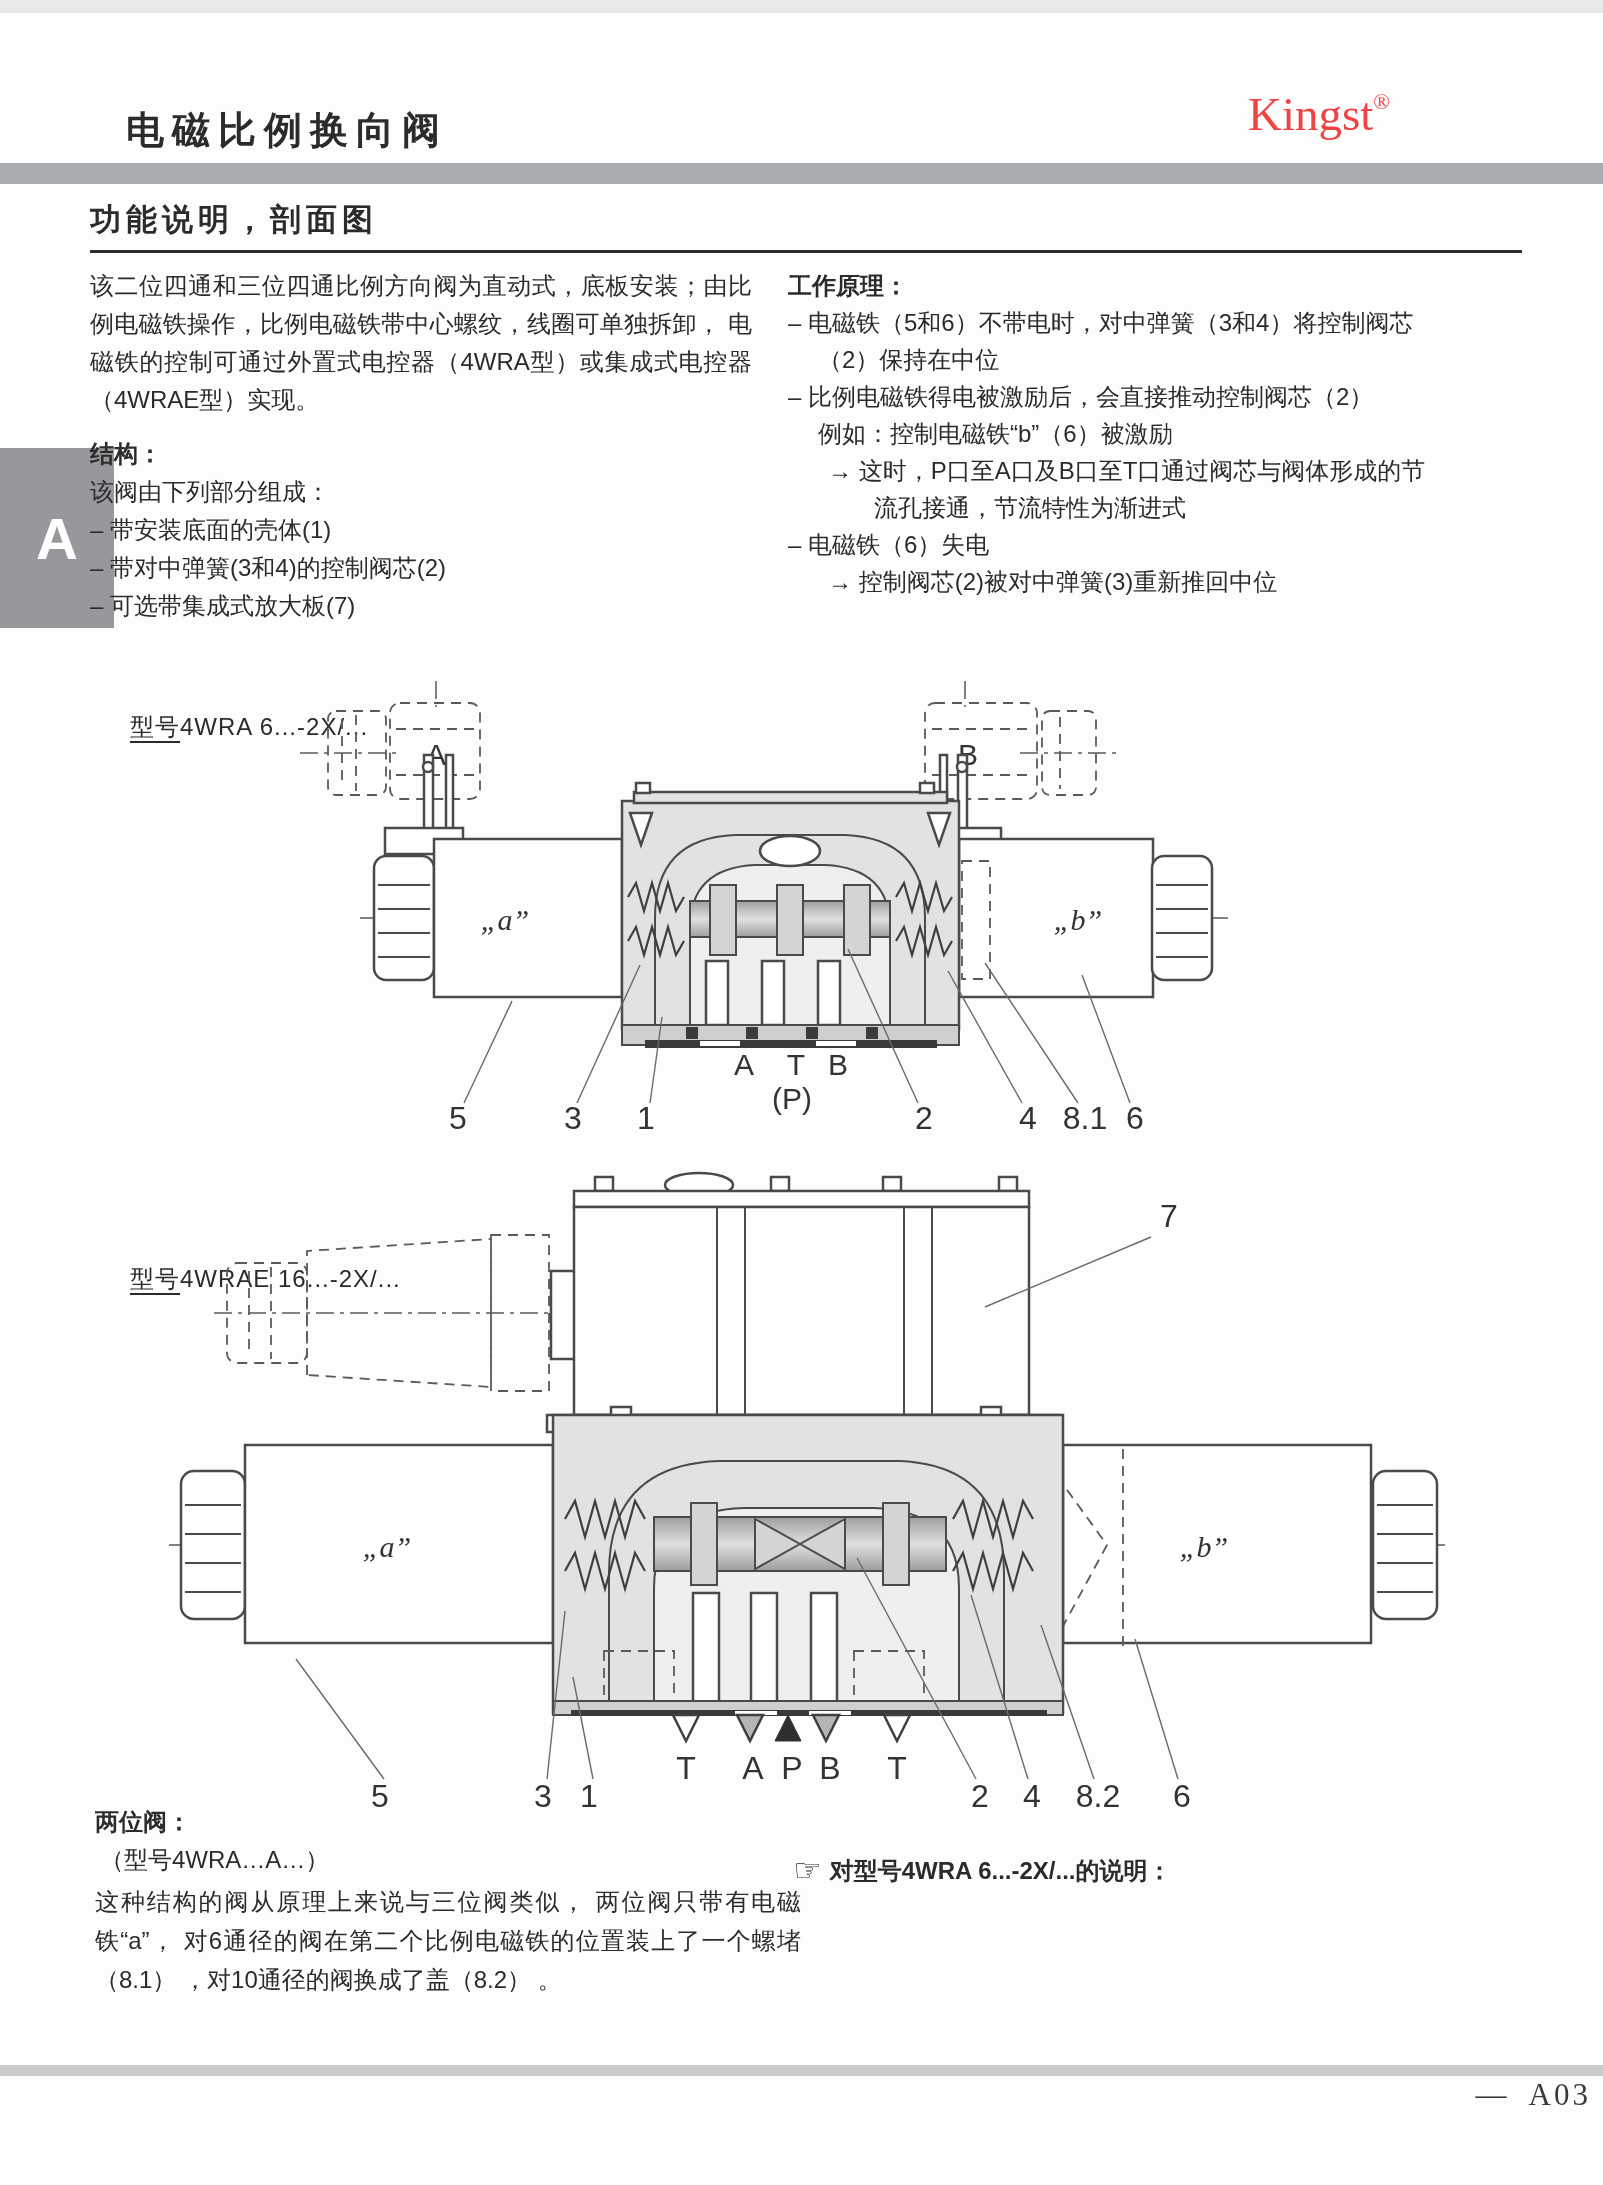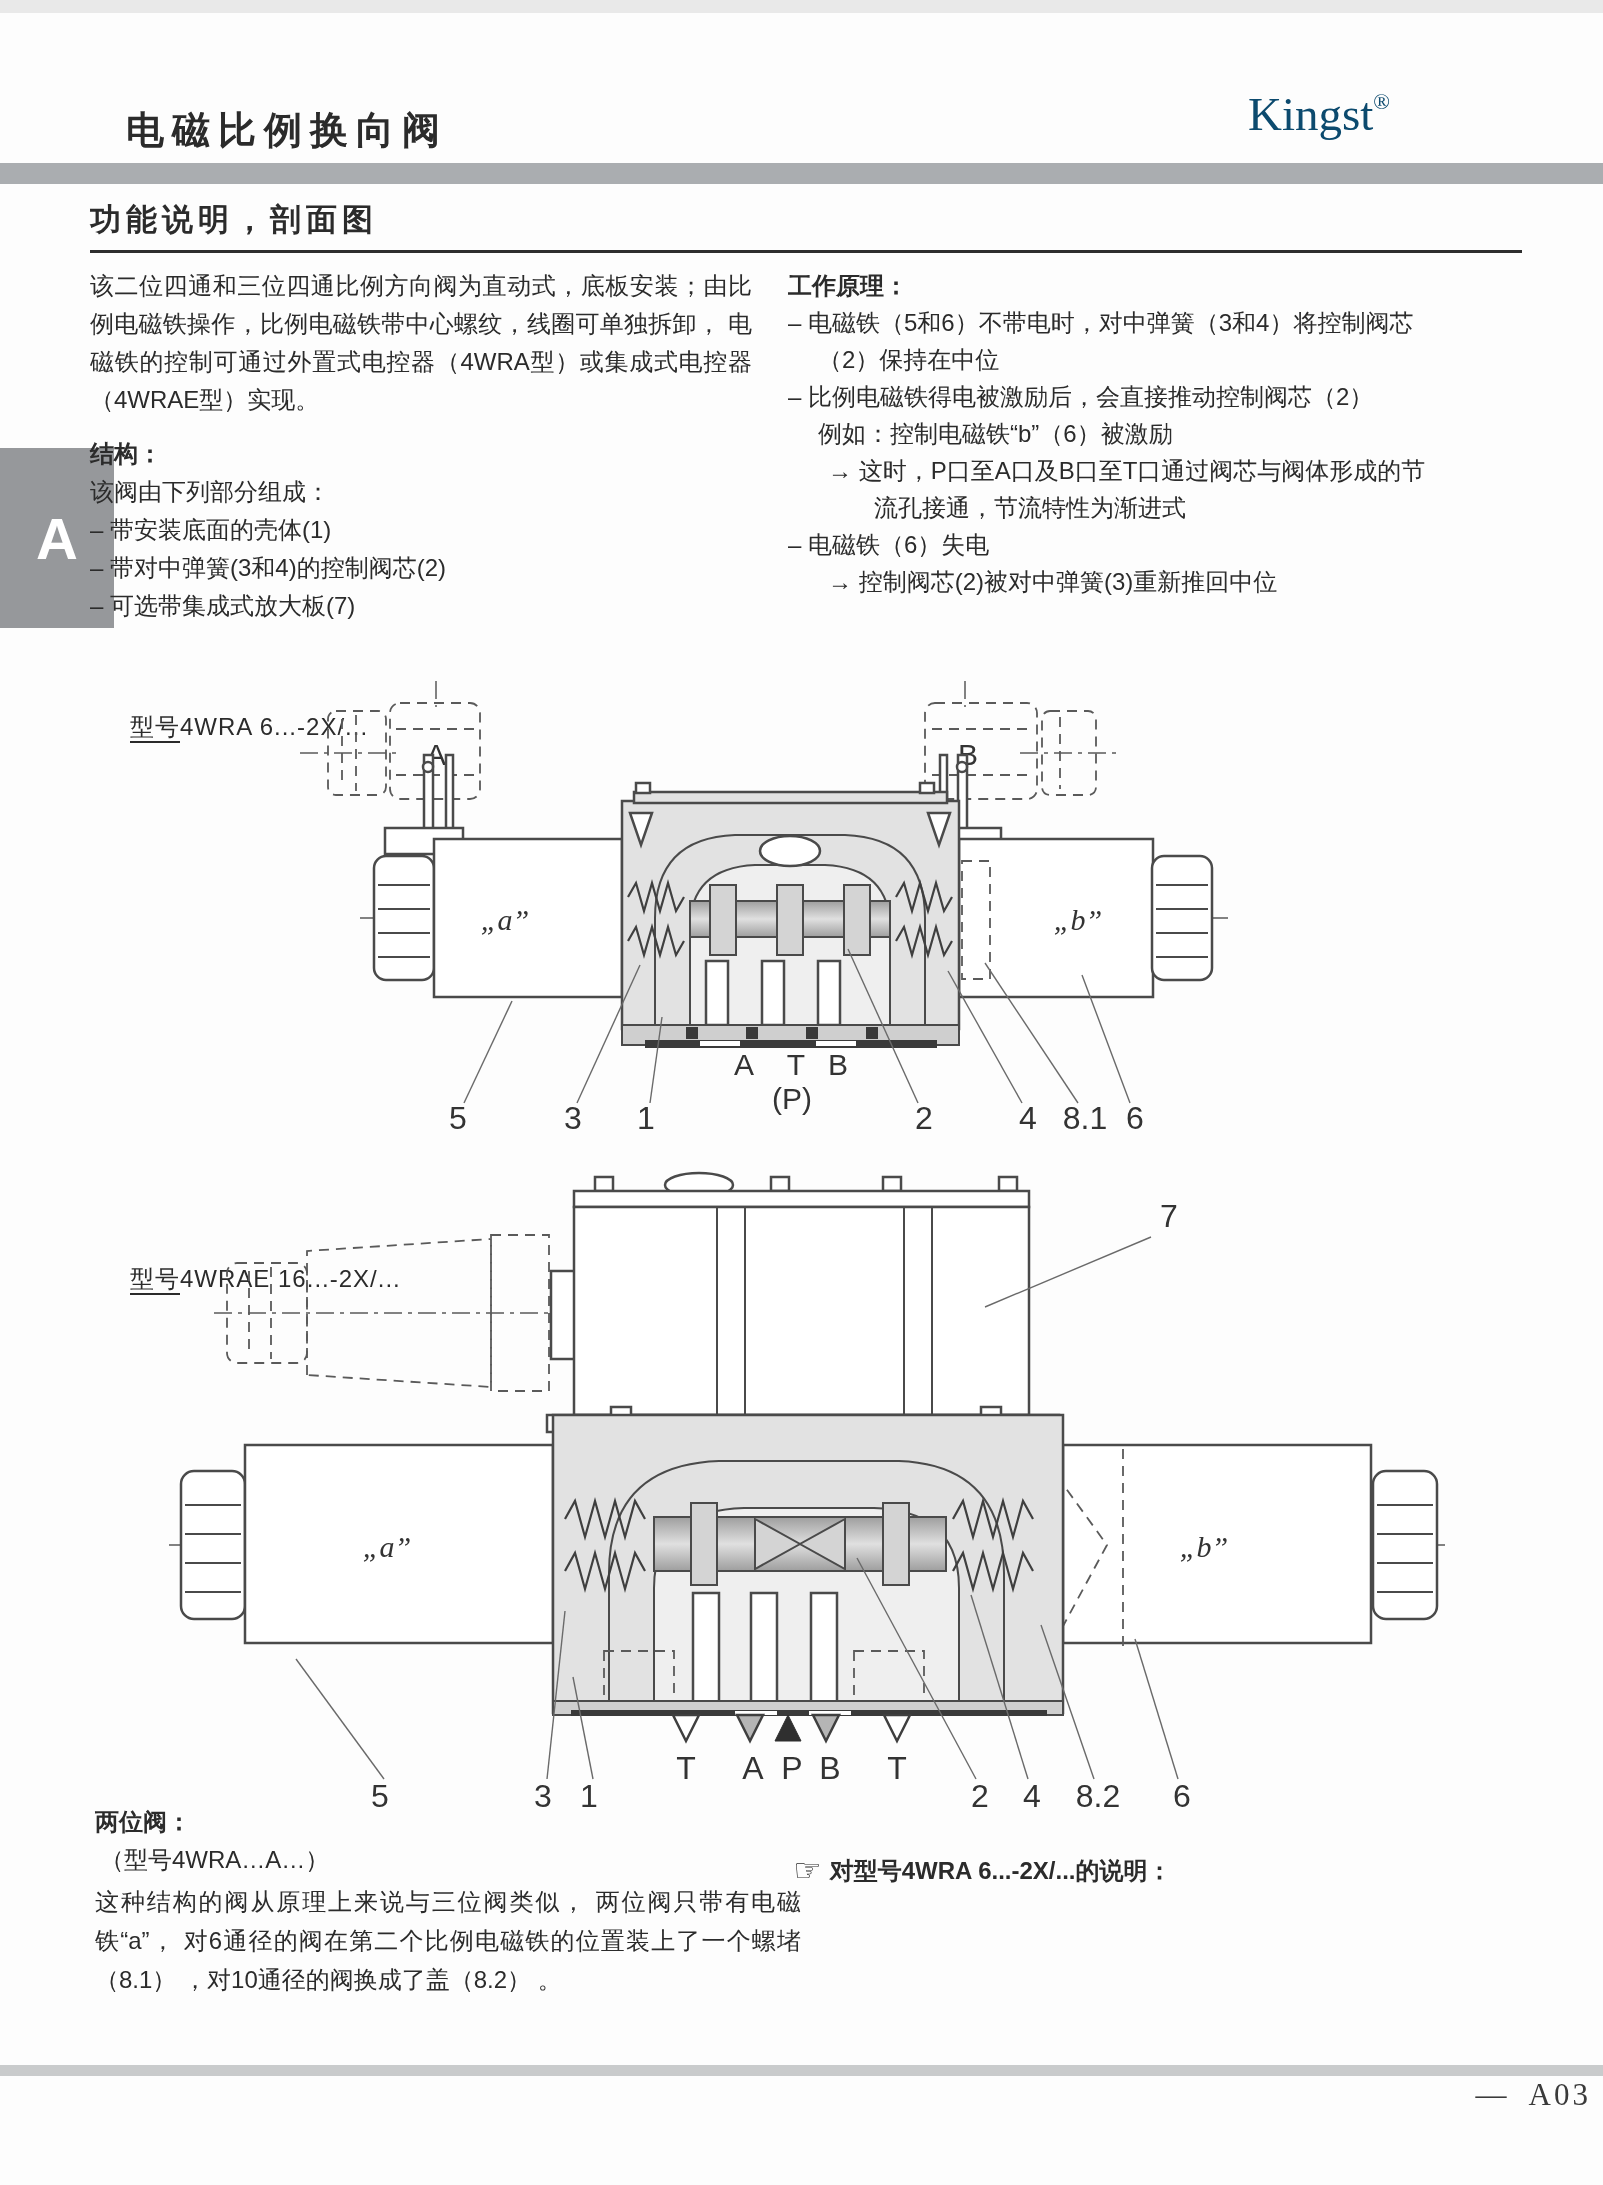--- a/index.html
+++ b/index.html
@@ -5,21 +5,21 @@
   html,body { margin:0; padding:0; background:#e9e9e9; }
   .page {
     position:relative; width:1603px; height:2185px; margin:13px auto;
     background:#fdfdfd; overflow:hidden;
     font-family:"Liberation Sans","DejaVu Sans",sans-serif; color:#2b2b2b;
   }
   .abs { position:absolute; }
 
   
   .title { left:126px; top:92px; font-size:38px; font-weight:bold; letter-spacing:8px; }
-  .brand { left:1248px; top:74px; font-family:"Liberation Serif","DejaVu Serif",serif; font-size:47px; color:#0c4a6e; }
+  .brand { left:1248px; top:74px; font-family:"Liberation Serif","DejaVu Serif",serif; font-size:47px; color:#ef4444; }
   .brand sup { font-size:22px; position:relative; top:-4px; }
   .header-bar { left:0; top:150px; width:1603px; height:21px; }
 
   .side-tab { left:0; top:435px; width:114px; height:180px; display:flex; align-items:center; justify-content:center; }
   .side-tab span { color:#ffffff; font-size:58px; font-weight:bold; }
 
   .sec-head { left:90px; top:186px; font-size:31px; font-weight:bold; letter-spacing:5px; }
   .sec-rule { left:90px; top:237px; width:1432px; height:3px; background:#2e2e2e; }
 
   .col-left { left:90px; top:254px; width:662px; font-size:24px; line-height:38px; text-align:justify; }

